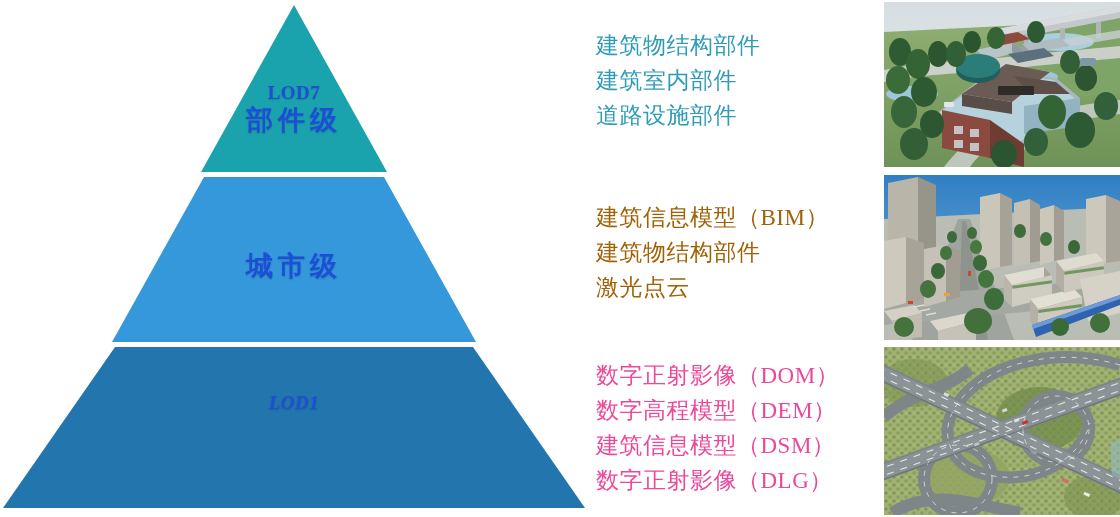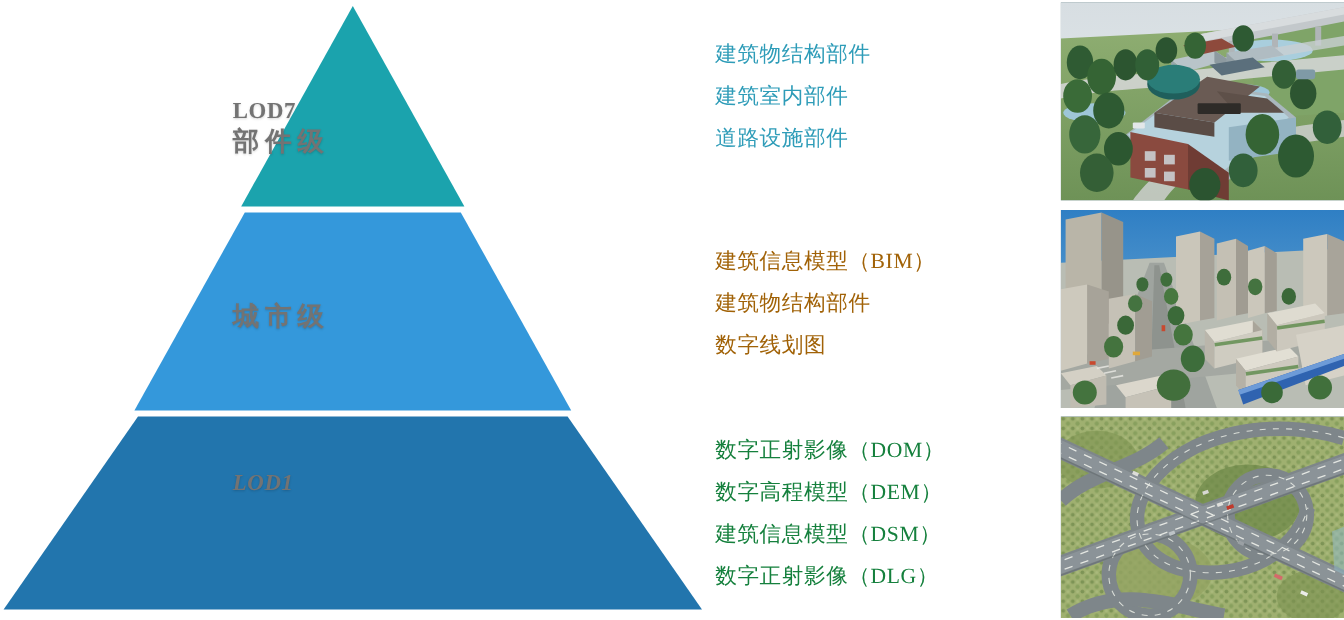--- a/index.html
+++ b/index.html
@@ -22,65 +22,65 @@
     top: 0;
     width: 600px;
     height: 517px;
   }
   .pyramid svg {
     display: block;
   }
 
   .tier-label {
     position: absolute;
-    text-align: left;
-    color: #737373;
+    text-align: center;
+    color: #1d4ed8;
     text-shadow: 0 1px 2px rgba(0,0,0,0.18);
     pointer-events: none;
     white-space: nowrap;
   }
   .tier-lod {
     font-family: "Liberation Serif", "DejaVu Serif", serif;
     font-weight: 700;
     font-size: 19px;
     letter-spacing: 0.5px;
     line-height: 1.15;
   }
   .tier-name {
     font-family: "Liberation Serif", "DejaVu Serif", serif;
     font-weight: 700;
-    font-size: 22px;
+    font-size: 27px;
     letter-spacing: 5px;
     line-height: 1.25;
   }
 
   #tier-top-labels  { left: 194px; top: 82px;  width: 200px; }
   #tier-mid-labels  { left: 194px; top: 250px; width: 200px; }
   #tier-bot-labels  { left: 194px; top: 392px; width: 200px; font-style: italic; }
 
   
   .desc-col {
     position: absolute;
     left: 596px;
     top: 0;
     width: 285px;
     height: 517px;
   }
   .desc-block {
     position: absolute;
     left: 0;
     font-family: "Liberation Serif", "DejaVu Serif", serif;
-    font-size: 18px;
+    font-size: 23px;
     line-height: 35px;
     letter-spacing: 0.5px;
     white-space: nowrap;
   }
   #desc-block-0 { top: 28px;  color: #2E9CB8; }
   #desc-block-1 { top: 200px; color: #a16207; }
-  #desc-block-2 { top: 358px; color: #15803d; }
+  #desc-block-2 { top: 358px; color: #ec4899; }
   .desc-line { display: block; }
 
   
   .thumbs {
     position: absolute;
     left: 884px;
     top: 0;
     width: 236px;
     height: 517px;
   }
@@ -127,21 +127,21 @@
 
   <div class="desc-block" id="desc-block-0">
     <span class="desc-line">建筑物结构部件</span>
     <span class="desc-line">建筑室内部件</span>
     <span class="desc-line">道路设施部件</span>
   </div>
 
   <div class="desc-block" id="desc-block-1">
     <span class="desc-line">建筑信息模型（BIM）</span>
     <span class="desc-line">建筑物结构部件</span>
-    <span class="desc-line">数字线划图</span>
+    <span class="desc-line">激光点云</span>
   </div>
 
   <div class="desc-block" id="desc-block-2">
     <span class="desc-line">数字正射影像（DOM）</span>
     <span class="desc-line">数字高程模型（DEM）</span>
     <span class="desc-line">建筑信息模型（DSM）</span>
     <span class="desc-line">数字正射影像（DLG）</span>
   </div>
 </div>
 

